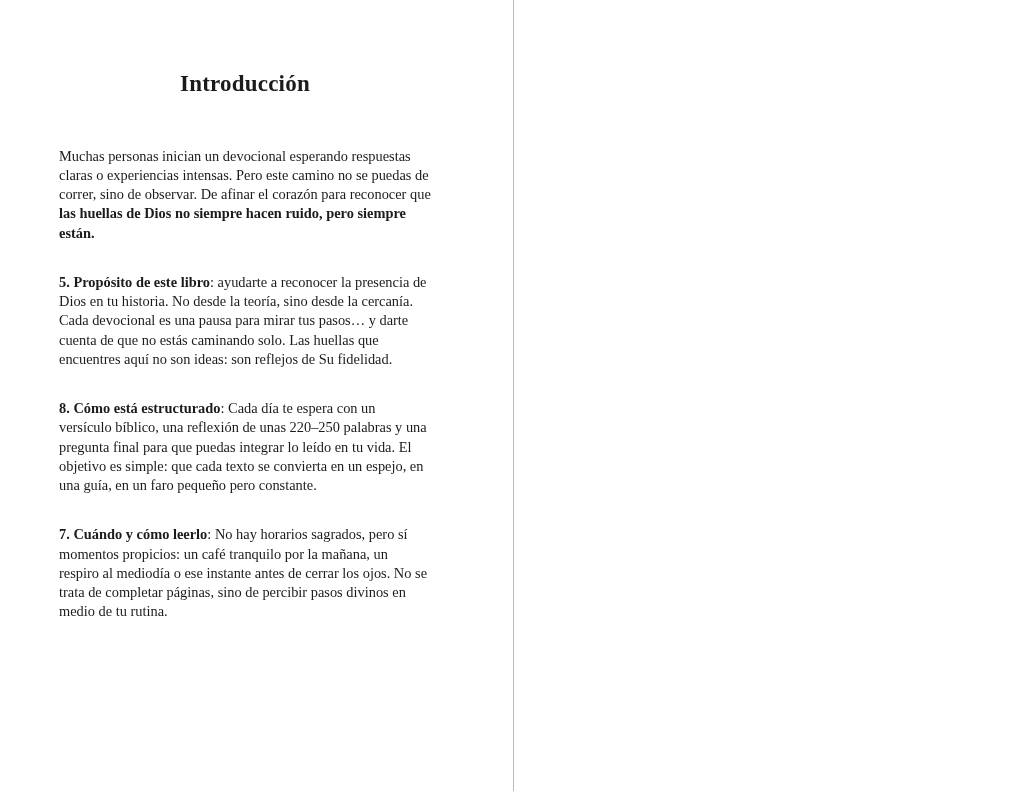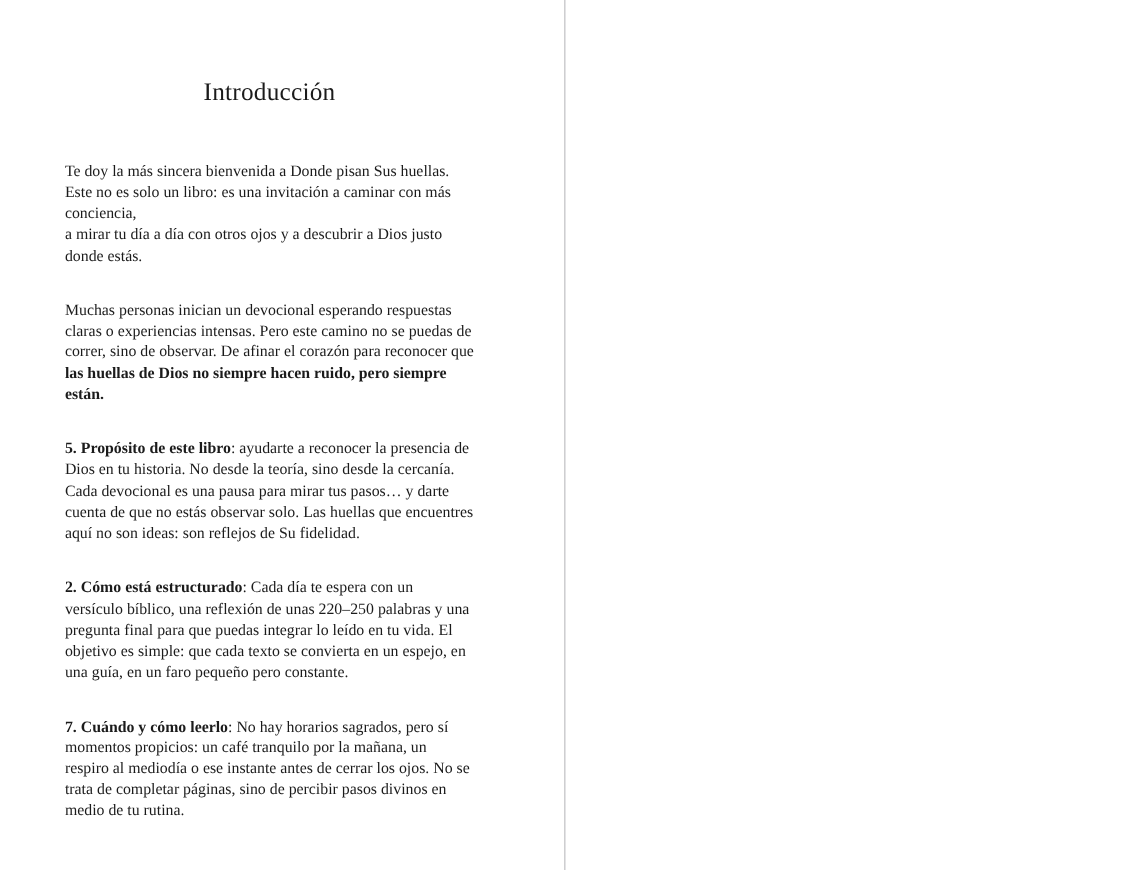--- a/index.html
+++ b/index.html
@@ -45,21 +45,21 @@
     top: 0;
   }
   .col-left {
     left: 59px;
     width: 372px;
   }
 
   
   .doc-title {
     font-size: 23px;
-    font-weight: normal;
+    font-weight: bold;
     text-align: center;
     letter-spacing: 0.2px;
     margin: 0;
     padding-top: 70px;
     line-height: 1.2;
   }
 
   
   .body-block {
     padding-top: 30px;
@@ -80,35 +80,31 @@
 
 <div class="spread">
 
   <div class="page page-left">
     <div class="col col-left">
 
       <h1 class="doc-title">Introducción</h1>
 
       <div class="body-block">
 
-        <p class="para">
-          <span>Te doy la más sincera bienvenida a Donde pisan Sus huellas. Este no es solo un libro: es una invitación a caminar con más conciencia,
-a mirar tu día a día con otros ojos y a descubrir a Dios justo donde estás.</span>
-        </p>
 
         <p class="para">
           <span>Muchas personas inician un devocional esperando respuestas claras o experiencias intensas. Pero este camino no se puedas de correr, sino de observar. De afinar el corazón para reconocer que </span><span class="b">las huellas de Dios no siempre hacen ruido, pero siempre están.</span>
         </p>
 
         <p class="para">
-          <span class="b">5. Propósito de este libro</span><span>: ayudarte a reconocer la presencia de Dios en tu historia. No desde la teoría, sino desde la cercanía. Cada devocional es una pausa para mirar tus pasos… y darte cuenta de que no estás observar solo. Las huellas que encuentres aquí no son ideas: son reflejos de Su fidelidad.</span>
+          <span class="b">5. Propósito de este libro</span><span>: ayudarte a reconocer la presencia de Dios en tu historia. No desde la teoría, sino desde la cercanía. Cada devocional es una pausa para mirar tus pasos… y darte cuenta de que no estás caminando solo. Las huellas que encuentres aquí no son ideas: son reflejos de Su fidelidad.</span>
         </p>
 
         <p class="para">
-          <span class="b">2. Cómo está estructurado</span><span>: Cada día te espera con un versículo bíblico, una reflexión de unas 220–250 palabras y una pregunta final para que puedas integrar lo leído en tu vida. El objetivo es simple: que cada texto se convierta en un espejo, en una guía, en un faro pequeño pero constante.</span>
+          <span class="b">8. Cómo está estructurado</span><span>: Cada día te espera con un versículo bíblico, una reflexión de unas 220–250 palabras y una pregunta final para que puedas integrar lo leído en tu vida. El objetivo es simple: que cada texto se convierta en un espejo, en una guía, en un faro pequeño pero constante.</span>
         </p>
 
         <p class="para">
           <span class="b">7. Cuándo y cómo leerlo</span><span>: No hay horarios sagrados, pero sí momentos propicios: un café tranquilo por la mañana, un respiro al mediodía o ese instante antes de cerrar los ojos. No se trata de completar páginas, sino de percibir pasos divinos en medio de tu rutina.</span>
         </p>
 
       </div>
     </div>
   </div>
 

